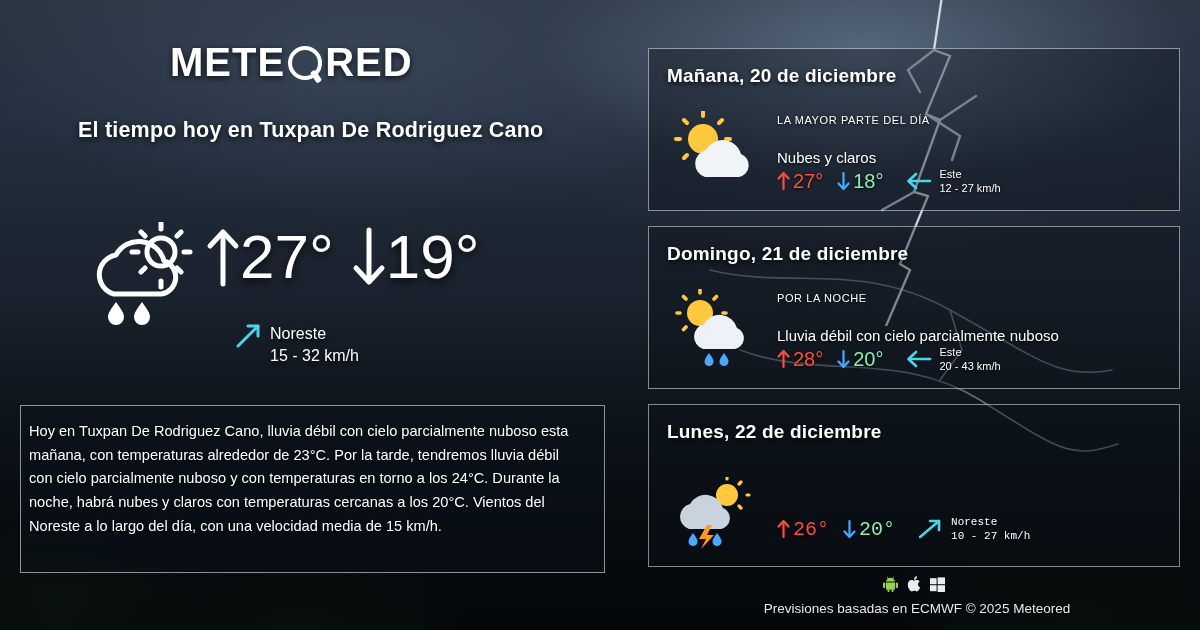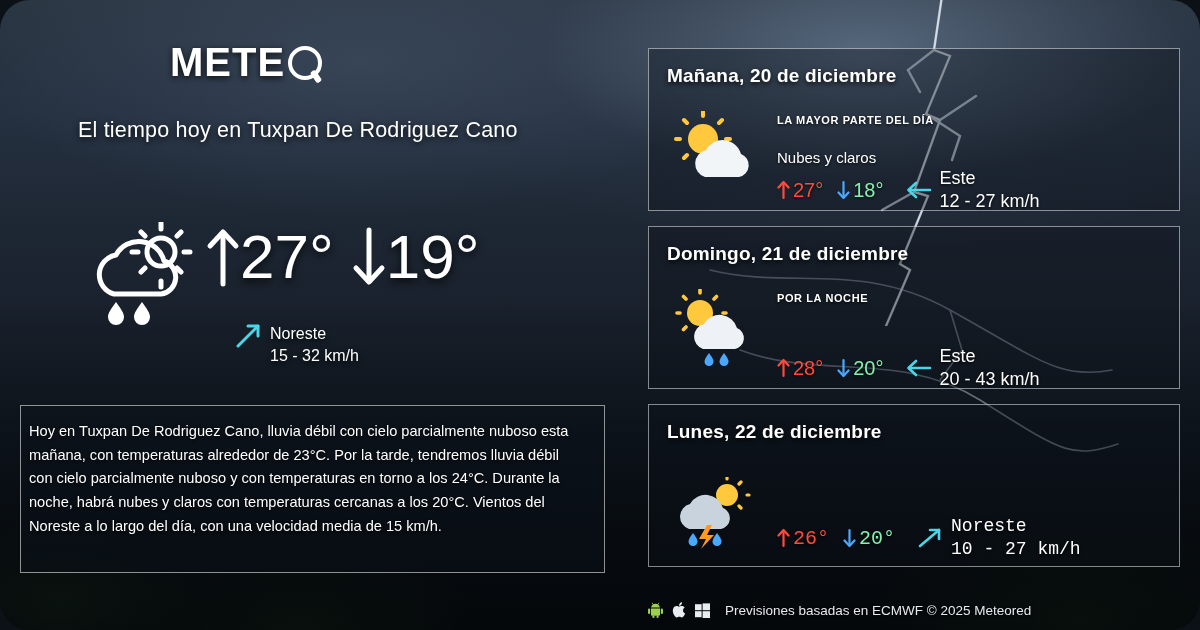--- a/index.html
+++ b/index.html
@@ -7,21 +7,20 @@
     width: 1200px; height: 630px;
     font-family: "Liberation Sans", sans-serif;
     background: #0c1118;
     overflow: hidden;
   }
   #root {
     position: relative;
     width: 1200px; height: 630px;
     overflow: hidden;
     color: #fff;
-    border-radius: 30px;
   }
   
   .bg {
     position: absolute; inset: 0;
     background:
       radial-gradient(ellipse 60% 45% at 72% 8%, rgba(150,175,205,0.42) 0%, rgba(60,75,95,0.15) 45%, rgba(0,0,0,0) 70%),
       radial-gradient(ellipse 45% 35% at 30% 10%, rgba(90,110,135,0.30) 0%, rgba(0,0,0,0) 70%),
       linear-gradient(180deg, #2b3643 0%, #253040 18%, #1b2430 42%, #141c26 62%, #0d131b 80%, #090d13 100%);
   }
   .bg-trees {
@@ -46,21 +45,21 @@
     display: inline-flex; align-items: center; justify-content: center;
     width: 34px; height: 34px; border: 4px solid #fff; border-radius: 50%;
     position: relative; margin: 0 1px;
   }
   .logo .mark::after {
     content: ""; position: absolute; width: 6px; height: 13px; background: #fff;
     right: -1px; bottom: -7px; transform: rotate(-35deg); border-radius: 2px;
   }
   .city-title {
     position: absolute; left: 78px; top: 118px;
-    font-size: 21.5px; font-weight: normal; letter-spacing: .2px;
+    font-size: 21.5px; font-weight: bold; letter-spacing: .2px;
     text-shadow: 0 2px 6px rgba(0,0,0,.85);
   }
   .today-date {
     position: absolute; left: 204px; top: 166px;
     font-size: 19px; font-weight: bold;
     text-shadow: 0 2px 6px rgba(0,0,0,.85);
   }
   
   .today-icon { position: absolute; left: 84px; top: 222px; }
   .today-temps {
@@ -97,47 +96,48 @@
   #card1 { top: 226px; height: 163px; }
   #card2 { top: 404px; height: 163px; }
   .card h3 {
     position: absolute; left: 18px; top: 16px;
     font-size: 19px; font-weight: bold; letter-spacing: .2px;
     text-shadow: 0 2px 5px rgba(0,0,0,.85);
   }
   .card .ico { position: absolute; left: 20px; top: 62px; }
   .card .period {
     position: absolute; left: 128px; top: 65px;
-    font-size: 11px; font-weight: bold; letter-spacing: .6px;
+    font-size: 11px; font-weight: normal; letter-spacing: .6px;
     text-shadow: 0 1px 3px rgba(0,0,0,.85);
   }
   .card .cond {
     position: absolute; left: 128px; top: 100px;
     font-size: 15px; text-shadow: 0 1px 3px rgba(0,0,0,.85);
   }
   .card .row {
     position: absolute; left: 128px; top: 118px;
     display: flex; align-items: center; gap: 14px;
     font-size: 20px; text-shadow: 0 1px 3px rgba(0,0,0,.85);
   }
   .card .row .tmax, .card .row .tmin { display: flex; align-items: center; gap: 3px; }
   .card .windwrap {
     display: flex; align-items: center; gap: 8px; margin-left: 8px;
   }
-  .card .windtxt { font-size: 18px; line-height: 1.3; }
+  .card .windtxt { font-size: 11px; line-height: 1.3; }
   
   #card2 .cond { top: 73px; left: 128px; }
   #card2 .row { top: 110px; left: 128px; font-family: Liberation Mono, monospace; }
   #card2 .ico { top: 72px; }
   
   .footer {
-    position: absolute; left: 648px; top: 602px; width: 532px;
+    position: absolute; left: 648px; top: 576px; width: 532px;
     display: flex; align-items: center; gap: 9px;
     font-size: 13.5px; color: #e6e9ee;
     text-shadow: 0 1px 3px rgba(0,0,0,.9);
+    flex-direction: column;
   }
   .footer .store-icons { display: flex; align-items: center; gap: 9px; }
   .footer .credit { margin-left: 6px; }
   .hot { color: #ff4b3e; }
   .cold { color: #86efac; }
 </style>
 </head>
 <body>
 
 <div id="root">
@@ -165,20 +165,21 @@
         <path d="M10 40 C 90 60, 160 30, 250 80 S 360 150, 412 140"></path>
         <path d="M40 120 C 120 150, 200 120, 280 170 S 370 230, 418 214"></path>
         <path d="M250 80 L 262 120 L 240 150"></path>
       </g>
     </svg>
   </div>
 
   <div class="logo">
     <span>METE</span>
     <span class="mark"></span>
+    <span>RED</span>
   </div>
 
   <div class="city-title">El tiempo hoy en Tuxpan De Rodriguez Cano</div>
 
   <div class="today-icon">
     <svg width="115" height="105" viewBox="0 0 115 105">
       <g stroke="#fff" stroke-width="5" fill="none" stroke-linecap="round">
         <circle cx="77" cy="30" r="14"></circle>
         <path d="M77 7 v-6 M77 59 v6 M54 30 h-6 M100 30 h6 M61 14 l-4 -4 M93 14 l4 -4 M61 46 l-4 4 M93 46 l4 4"></path>
       </g>
@@ -282,20 +283,21 @@
           <path d="M31 4 v-3 M31 44 v3 M11 24 h-3 M54 24 h3 M17 10 l-2.5 -2.5 M45 10 l2.5 -2.5 M17 38 l-2.5 2.5 M45 38 l2.5 2.5"></path>
         </g>
         <path d="M34 60 a13 13 0 0 1 1 -25 a18 18 0 0 1 33 4 a11 11 0 0 1 -2 21 z" fill="#eef2f7"></path>
         <g fill="#4aa8ff">
           <path d="M40 64 c3 4 4.5 6.5 4.5 8.5a4.5 4.5 0 0 1 -9 0c0 -2 1.5 -4.5 4.5 -8.5z"></path>
           <path d="M55 64 c3 4 4.5 6.5 4.5 8.5a4.5 4.5 0 0 1 -9 0c0 -2 1.5 -4.5 4.5 -8.5z"></path>
         </g>
       </svg>
     </div>
     <div class="period">POR LA NOCHE</div>
+    <div class="cond">Lluvia débil con cielo parcialmente nuboso</div>
     <div class="row">
       <span class="tmax">
         <svg width="13" height="20" viewBox="0 0 13 20">
           <g stroke="#ff4b3e" stroke-width="2.2" fill="none" stroke-linecap="round" stroke-linejoin="round">
             <path d="M6.5 18 V3"></path>
               <path d="M1.5 7.5 L6.5 2 L11.5 7.5"></path>
           </g>
         </svg>
         <span class="hot">28°</span>
       </span>

